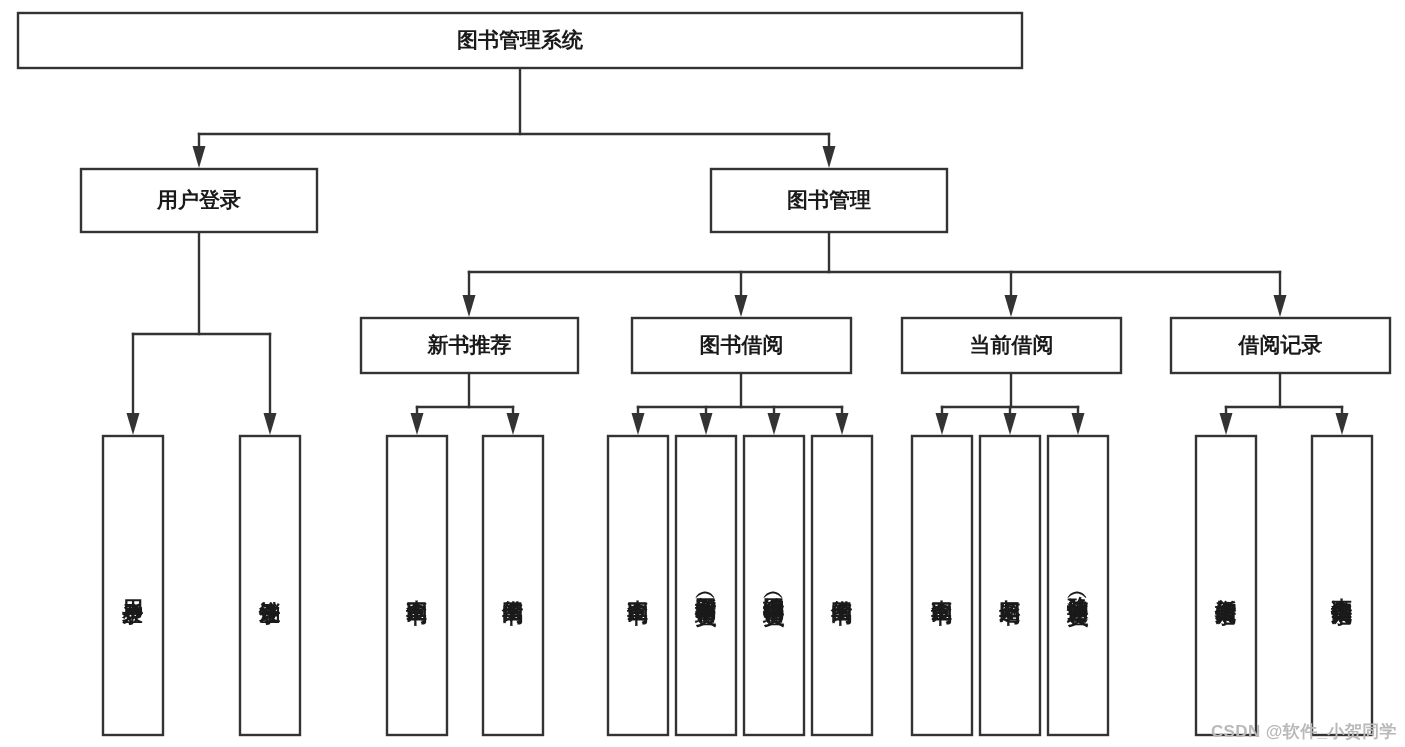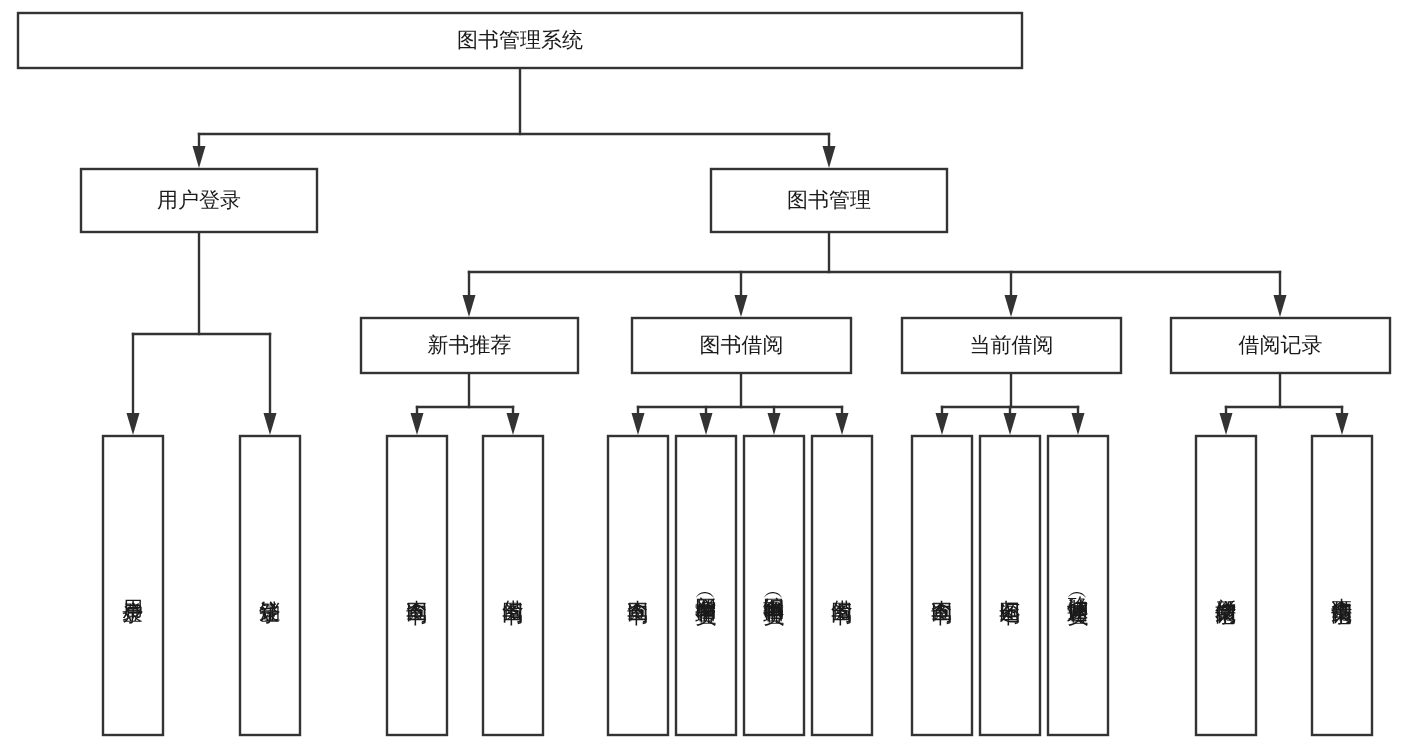--- a/index.html
+++ b/index.html
@@ -11,20 +11,21 @@
     width: 1405px;
     height: 747px;
     font-family: "Liberation Sans", "DejaVu Sans", sans-serif;
     overflow: hidden;
     position: relative;
   }
   #diagram-root {
     position: relative;
     width: 1405px;
     height: 747px;
+    font-weight: bold;
   }
   svg#tree-svg {
     position: absolute;
     left: 0;
     top: 0;
     width: 1405px;
     height: 747px;
     display: block;
   }
   .node-box {
@@ -215,13 +216,14 @@
       <div class="node-label-v" style="left: 1048px; top: 436px; width: 60px; height: 299px;">
         <span>确认归还（管理员）</span>
       </div>
       <div class="node-label-v" style="left: 1196px; top: 436px; width: 60px; height: 299px;">
         <span>新增借阅记录</span>
       </div>
       <div class="node-label-v" style="left: 1312px; top: 436px; width: 60px; height: 299px;">
         <span>查询借阅记录</span>
       </div>
     </div>
+  <div id="watermark">CSDN @软件_小贺同学</div>
 </div>
 
 </body></html>

